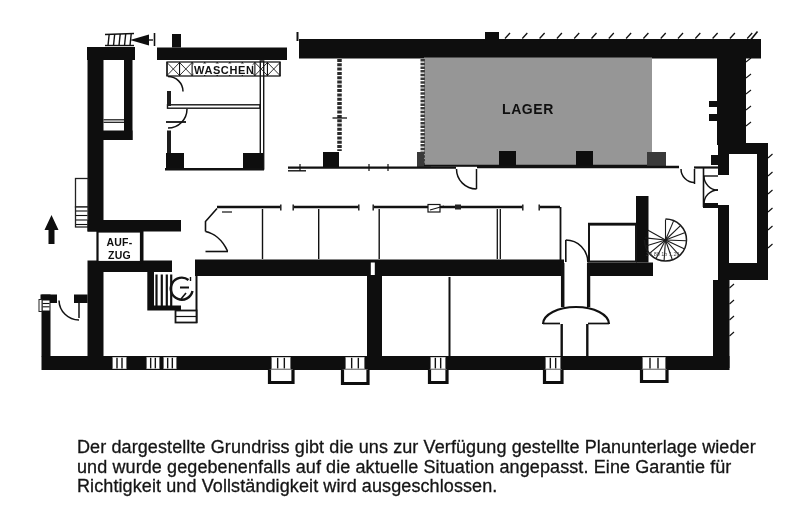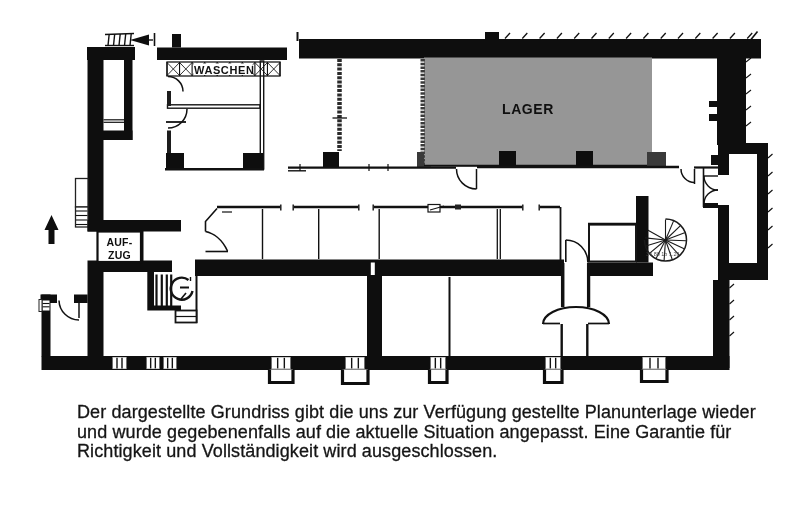--- a/index.html
+++ b/index.html
@@ -268,18 +268,18 @@
 <line x1="642" y1="357.2" x2="642" y2="368.8" stroke="#111" stroke-width="1.2"></line>
 <line x1="666" y1="357.2" x2="666" y2="368.8" stroke="#111" stroke-width="1.2"></line>
 <line x1="650.0" y1="357.8" x2="650.0" y2="368.4" stroke="#111" stroke-width="1.4"></line>
 <line x1="658.0" y1="357.8" x2="658.0" y2="368.4" stroke="#111" stroke-width="1.4"></line>
 <path d="M269.5,369.5 L269.5,382.5 L293,382.5 L293,369.5" fill="#fff" stroke="#0e0e0e" stroke-width="3.2"></path>
 <path d="M342.5,369.5 L342.5,383.5 L368,383.5 L368,369.5" fill="#fff" stroke="#0e0e0e" stroke-width="3.2"></path>
 <path d="M429.5,369.5 L429.5,382.5 L447,382.5 L447,369.5" fill="#fff" stroke="#0e0e0e" stroke-width="3.2"></path>
 <path d="M544.5,369.5 L544.5,382.5 L562,382.5 L562,369.5" fill="#fff" stroke="#0e0e0e" stroke-width="3.2"></path>
 <path d="M641.5,369.5 L641.5,381.5 L667,381.5 L667,369.5" fill="#fff" stroke="#0e0e0e" stroke-width="3.2"></path>
 </svg>
-<div style="position:absolute;left:77px;top:403px;width:720px;
+<div style="position:absolute;left:77px;top:438px;width:720px;
 font-family:'Liberation Sans',sans-serif;font-size:18px;font-weight:normal;color:#151515;
 line-height:19.6px;white-space:nowrap;letter-spacing:0.1px;-webkit-text-stroke:0.3px #151515;">
 Der dargestellte Grundriss gibt die uns zur Verfügung gestellte Planunterlage wieder<br>
 und wurde gegebenenfalls auf die aktuelle Situation angepasst. Eine Garantie für<br>
 Richtigkeit und Vollständigkeit wird ausgeschlossen.</div>
 </div>
 </body></html>

